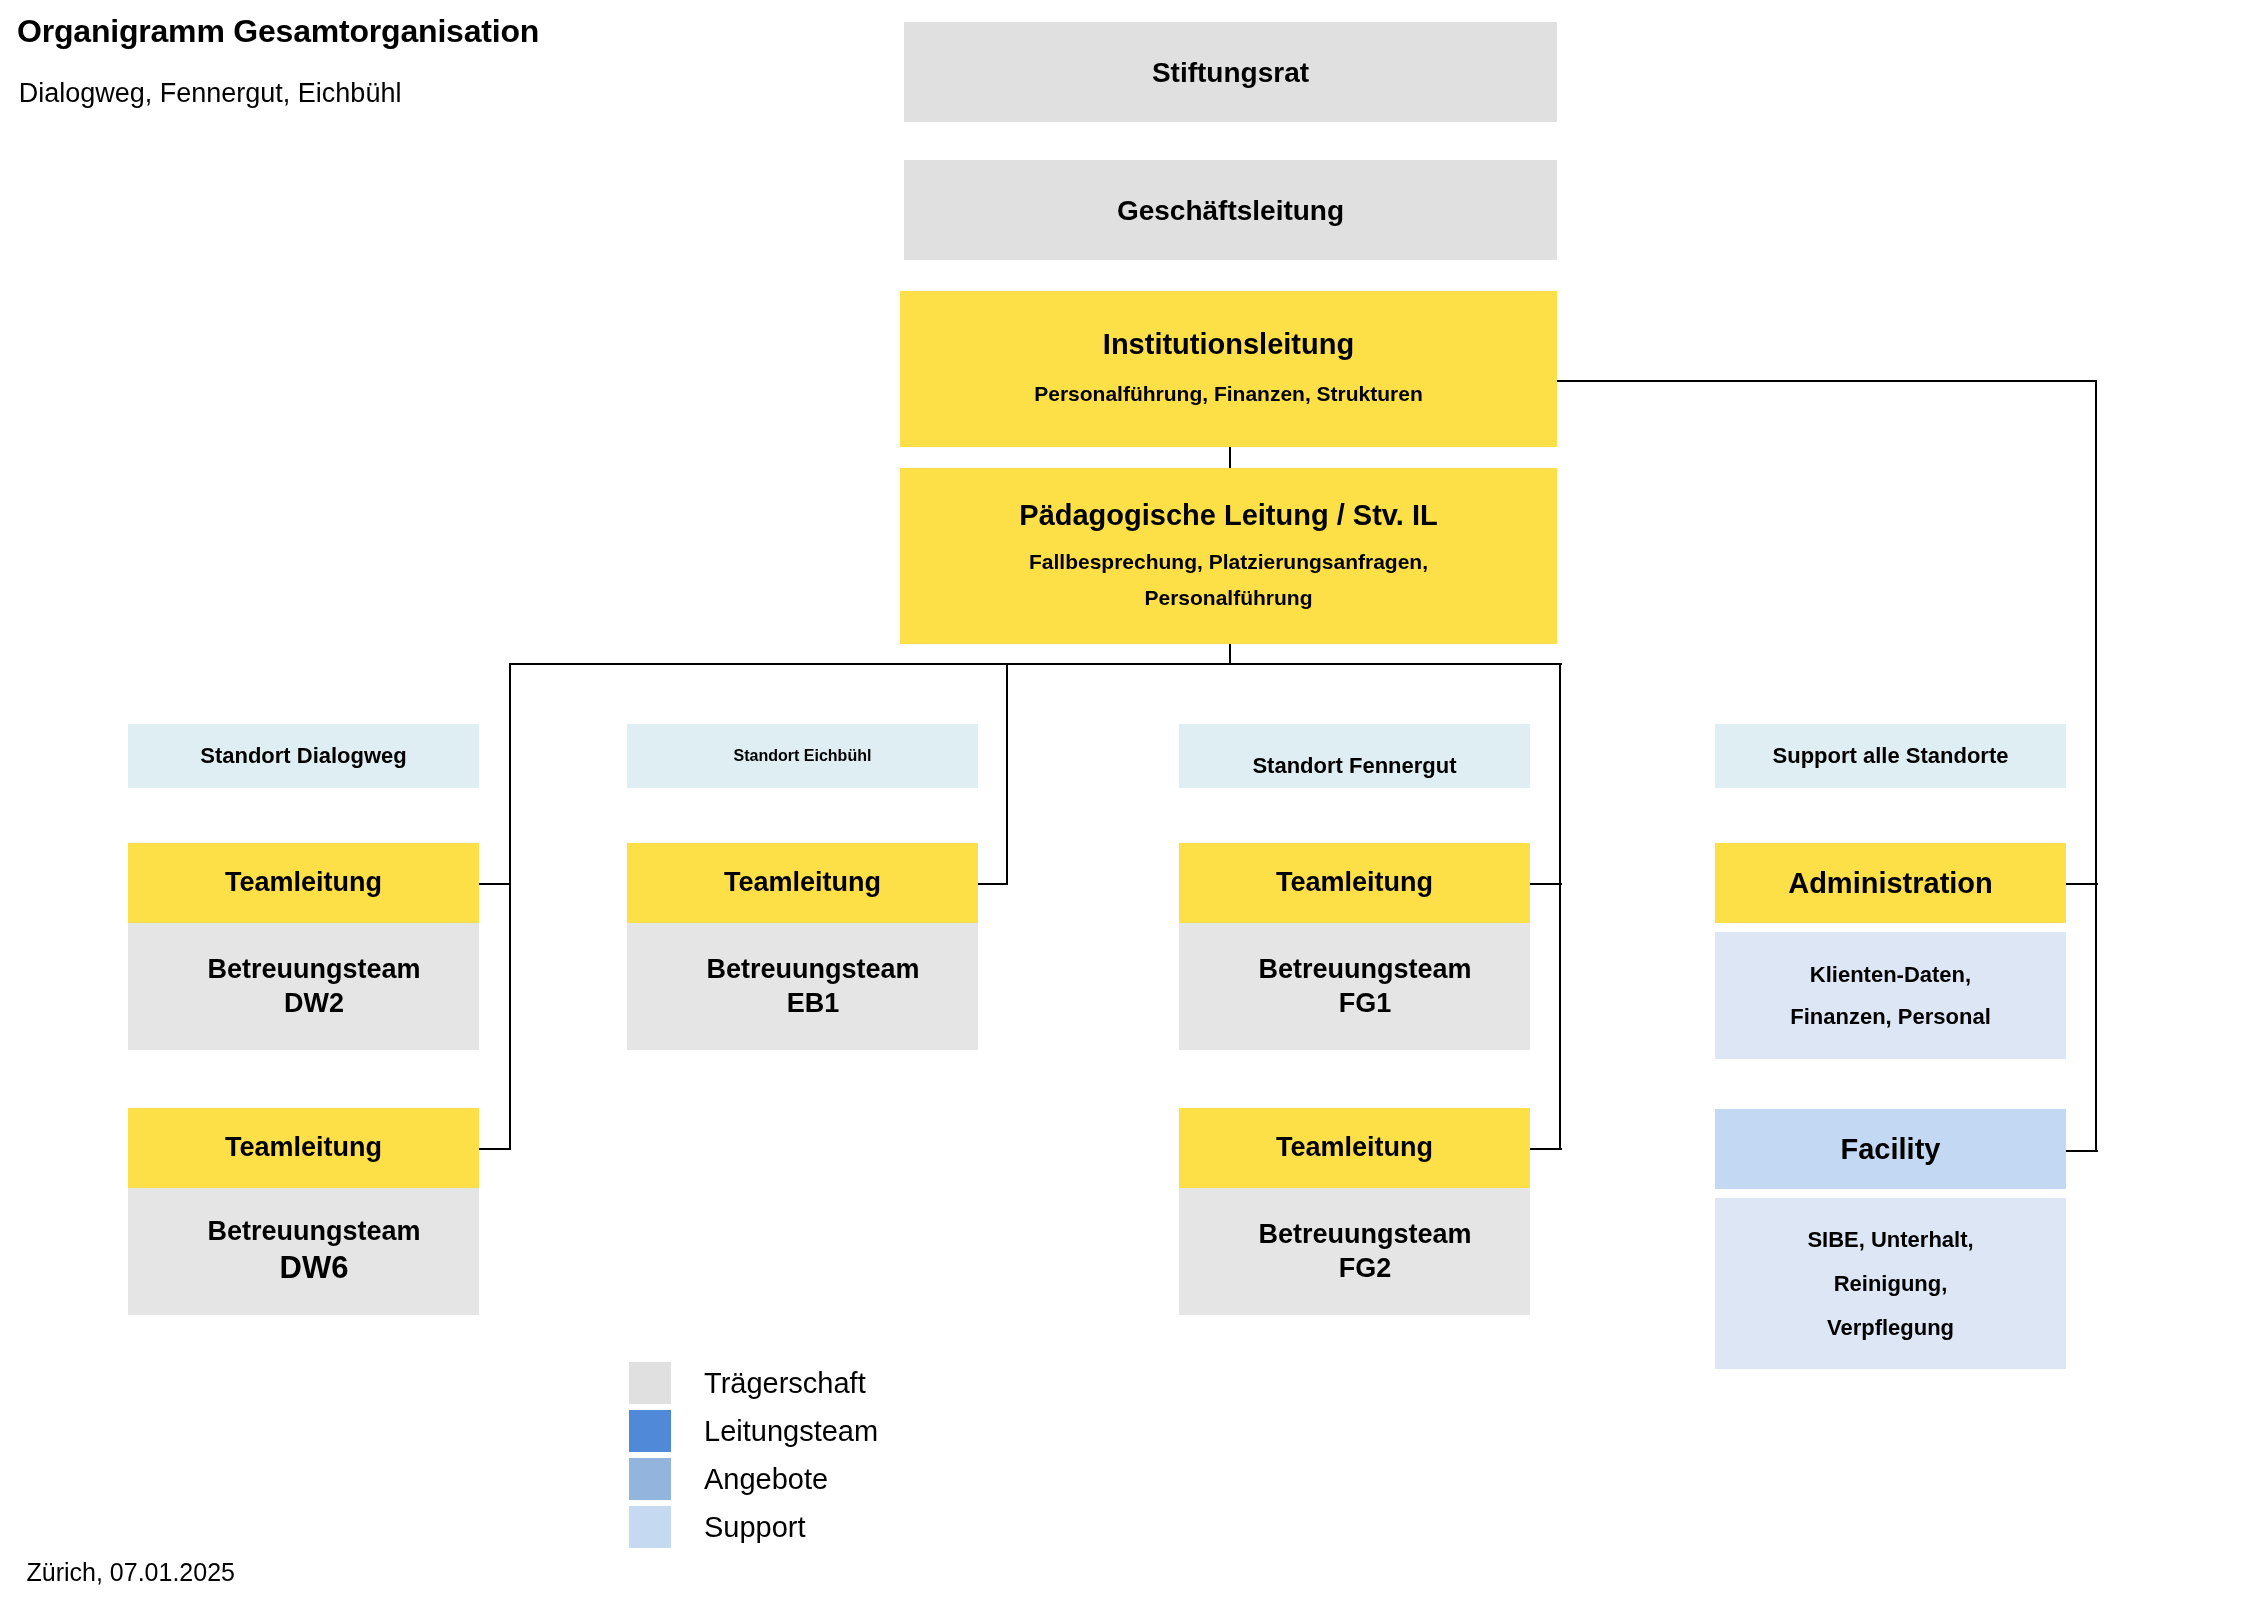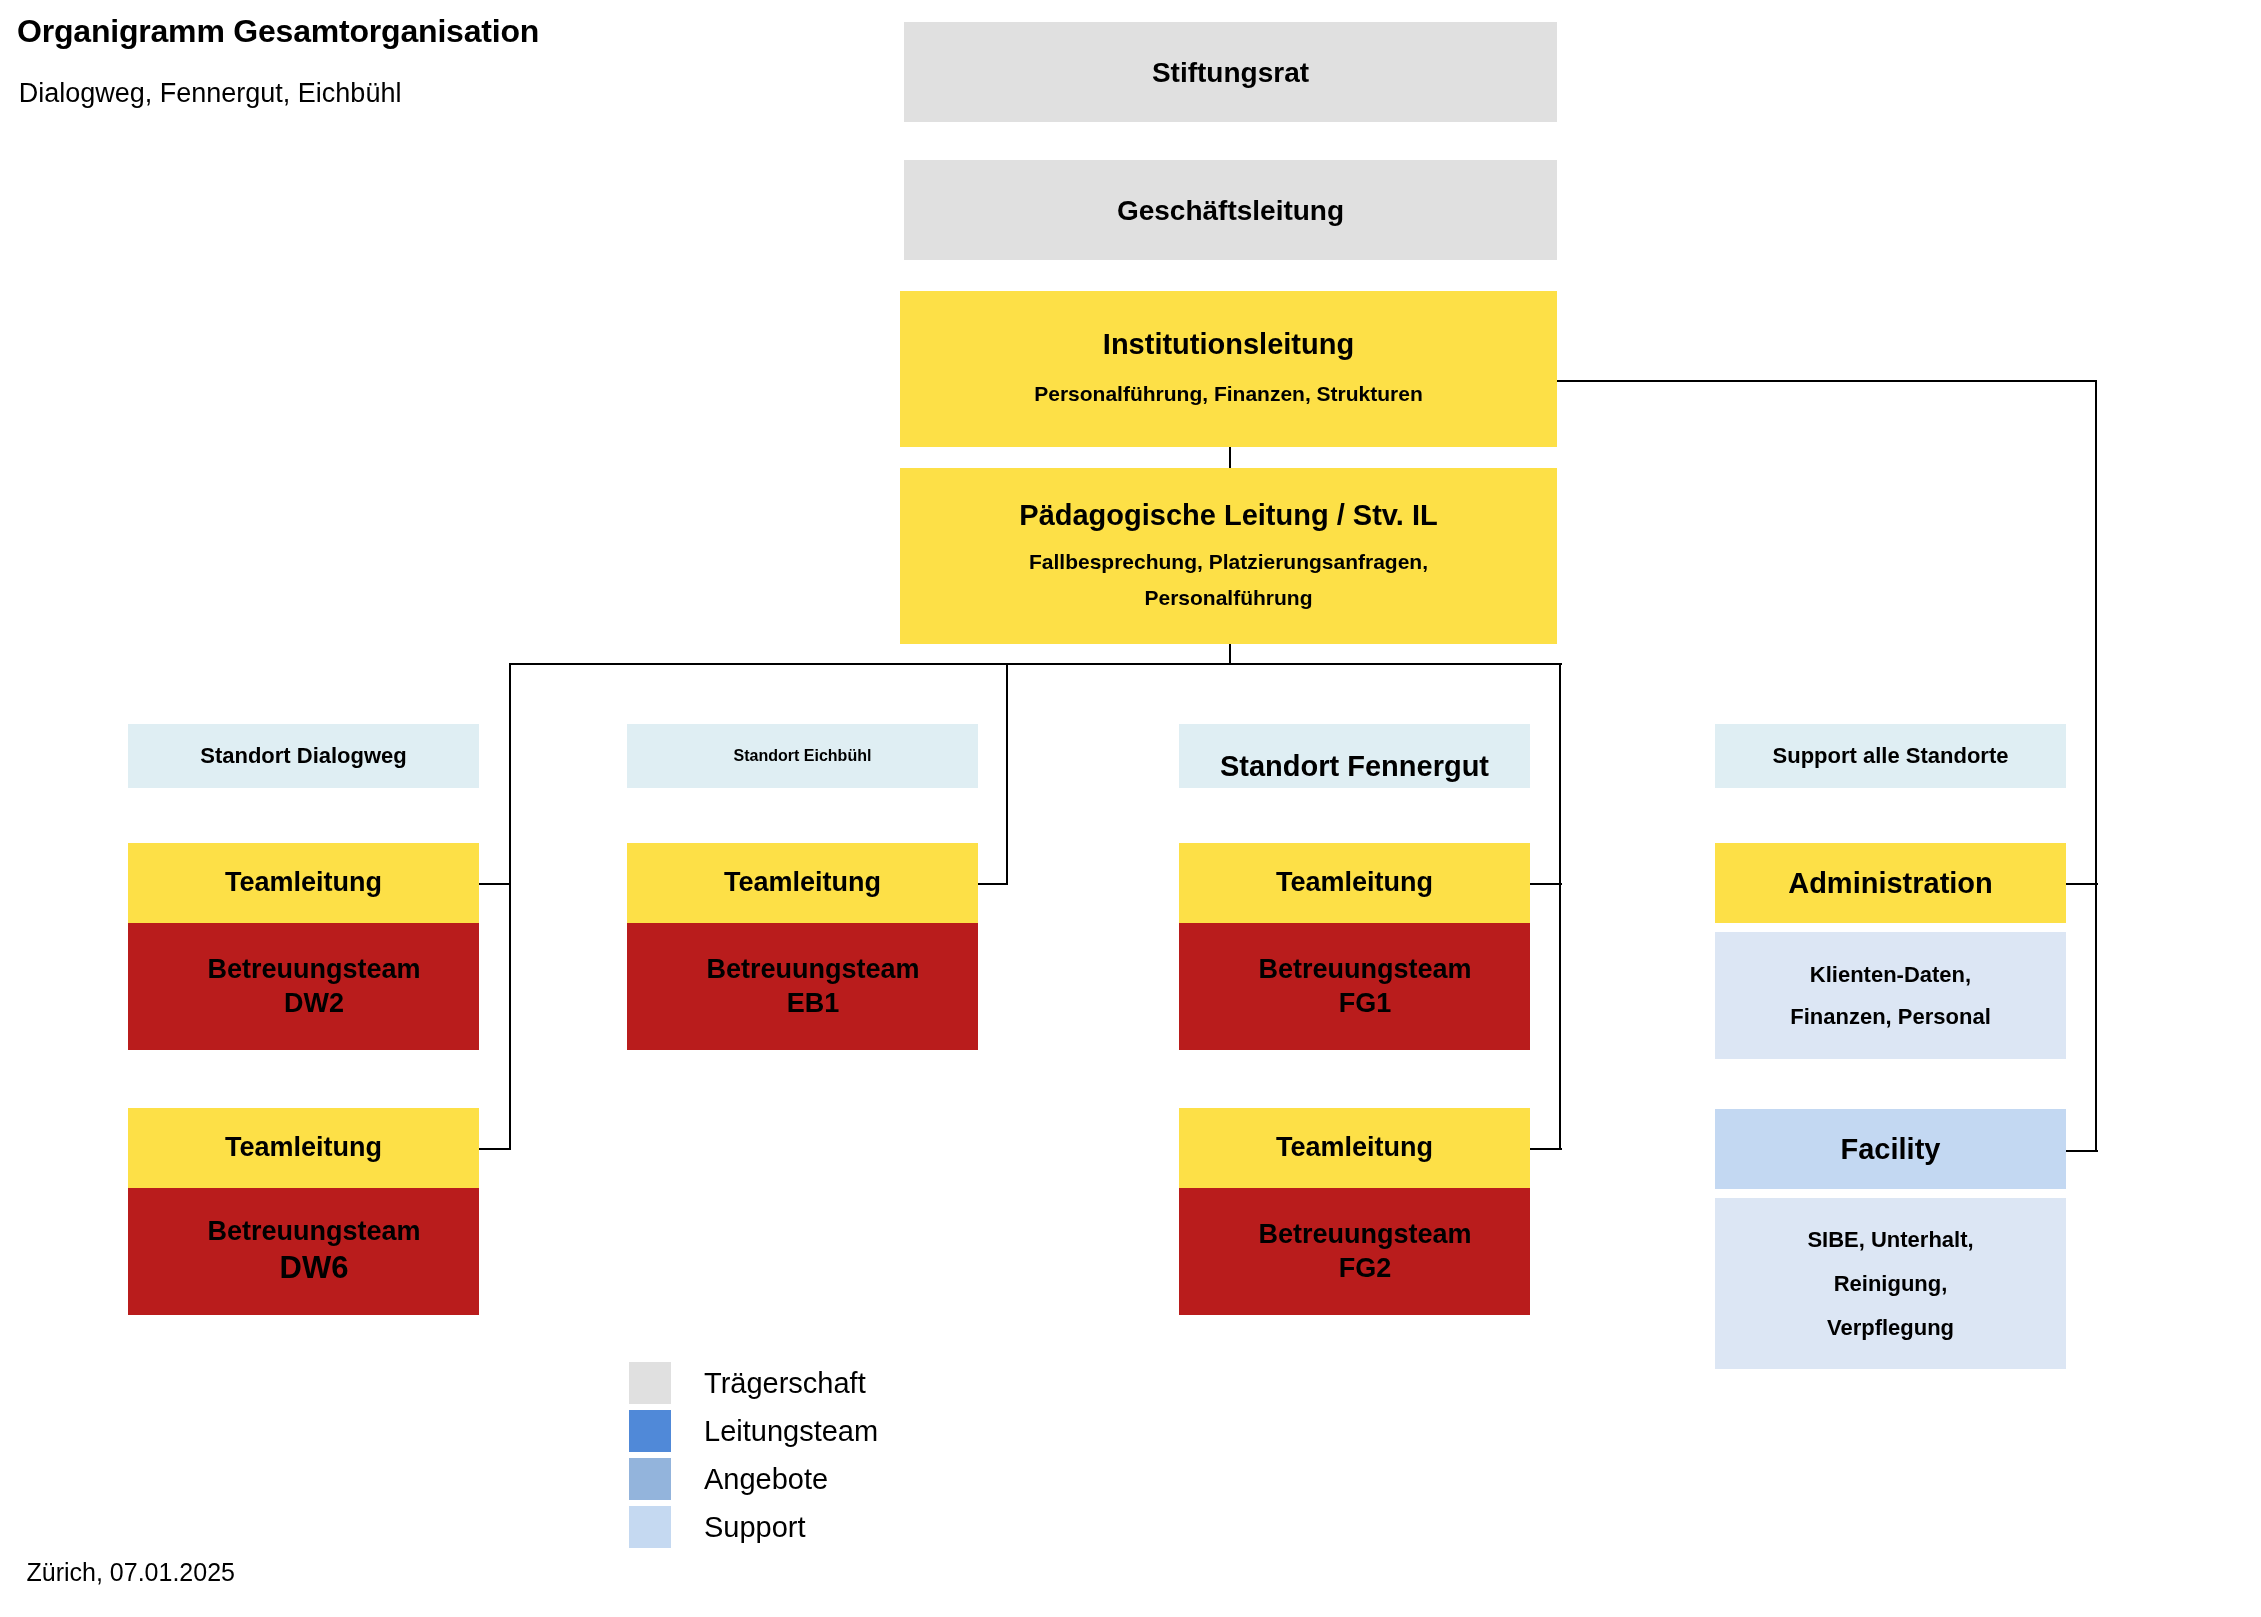--- a/index.html
+++ b/index.html
@@ -3,21 +3,21 @@
 <meta charset="utf-8">
 <style>
   html,body{margin:0;padding:0;background:#ffffff;}
   body{font-family:"Liberation Sans",sans-serif;}
   #canvas{position:relative;width:2261px;height:1617px;background:#ffffff;overflow:hidden;}
   .box{position:absolute;box-sizing:border-box;display:flex;flex-direction:column;align-items:center;justify-content:center;text-align:center;}
   .box .t{font-weight:bold;color:#000;line-height:1.25;}
   .box .s{font-weight:bold;color:#000;line-height:1.7;}
   .gray{background:#e0e0e0;}
   .lead{background:#fde047;}
-  .ang{background:#b91c1c;padding-left:21px;}
+  .ang{background:#e5e5e5;padding-left:21px;}
   .sup{background:#dce6f4;margin-top:9px;}
   .standort{background:#dfeef3;}
   .facilityhdr{background:#c3d8f2;}
   .ln{position:absolute;background:#000;}
   .hline{height:2.3px;}
   .vline{width:2.3px;}
   #title{position:absolute;left:17px;top:12.5px;font-size:32px;font-weight:bold;color:#000;letter-spacing:-0.2px;}
   #subtitle{position:absolute;left:18.7px;top:78px;font-size:27px;color:#000;}
   #footer{position:absolute;left:26.5px;top:1558px;font-size:25px;color:#000;}
   .lg-row{position:absolute;display:flex;align-items:center;}
@@ -75,21 +75,21 @@
 
   <div class="box standort" style="left:128px;top:724px;width:351px;height:64px;">
     <div class="t" style="font-size:22px;">Standort Dialogweg</div>
   </div>
 
   <div class="box standort" style="left:627px;top:724px;width:351px;height:64px;">
     <div class="t" style="font-size:16px;">Standort Eichbühl</div>
   </div>
 
   <div class="box standort" style="left:1179px;top:724px;width:351px;height:64px;">
-    <div class="t" style="font-size:29px;margin-top:20px;">Standort Fennergut</div>
+    <div class="t" style="font-size:22px;margin-top:20px;">Standort Fennergut</div>
   </div>
 
   <div class="box standort" style="left:1715px;top:724px;width:351px;height:64px;">
     <div class="t" style="font-size:22px;">Support alle Standorte</div>
   </div>
 
   <div class="box lead" style="left:128px;top:843px;width:351px;height:80px;">
     <div class="t" style="font-size:27px;">Teamleitung</div>
   </div>
   <div class="box ang" style="left:128px;top:923px;width:351px;height:127px;">

